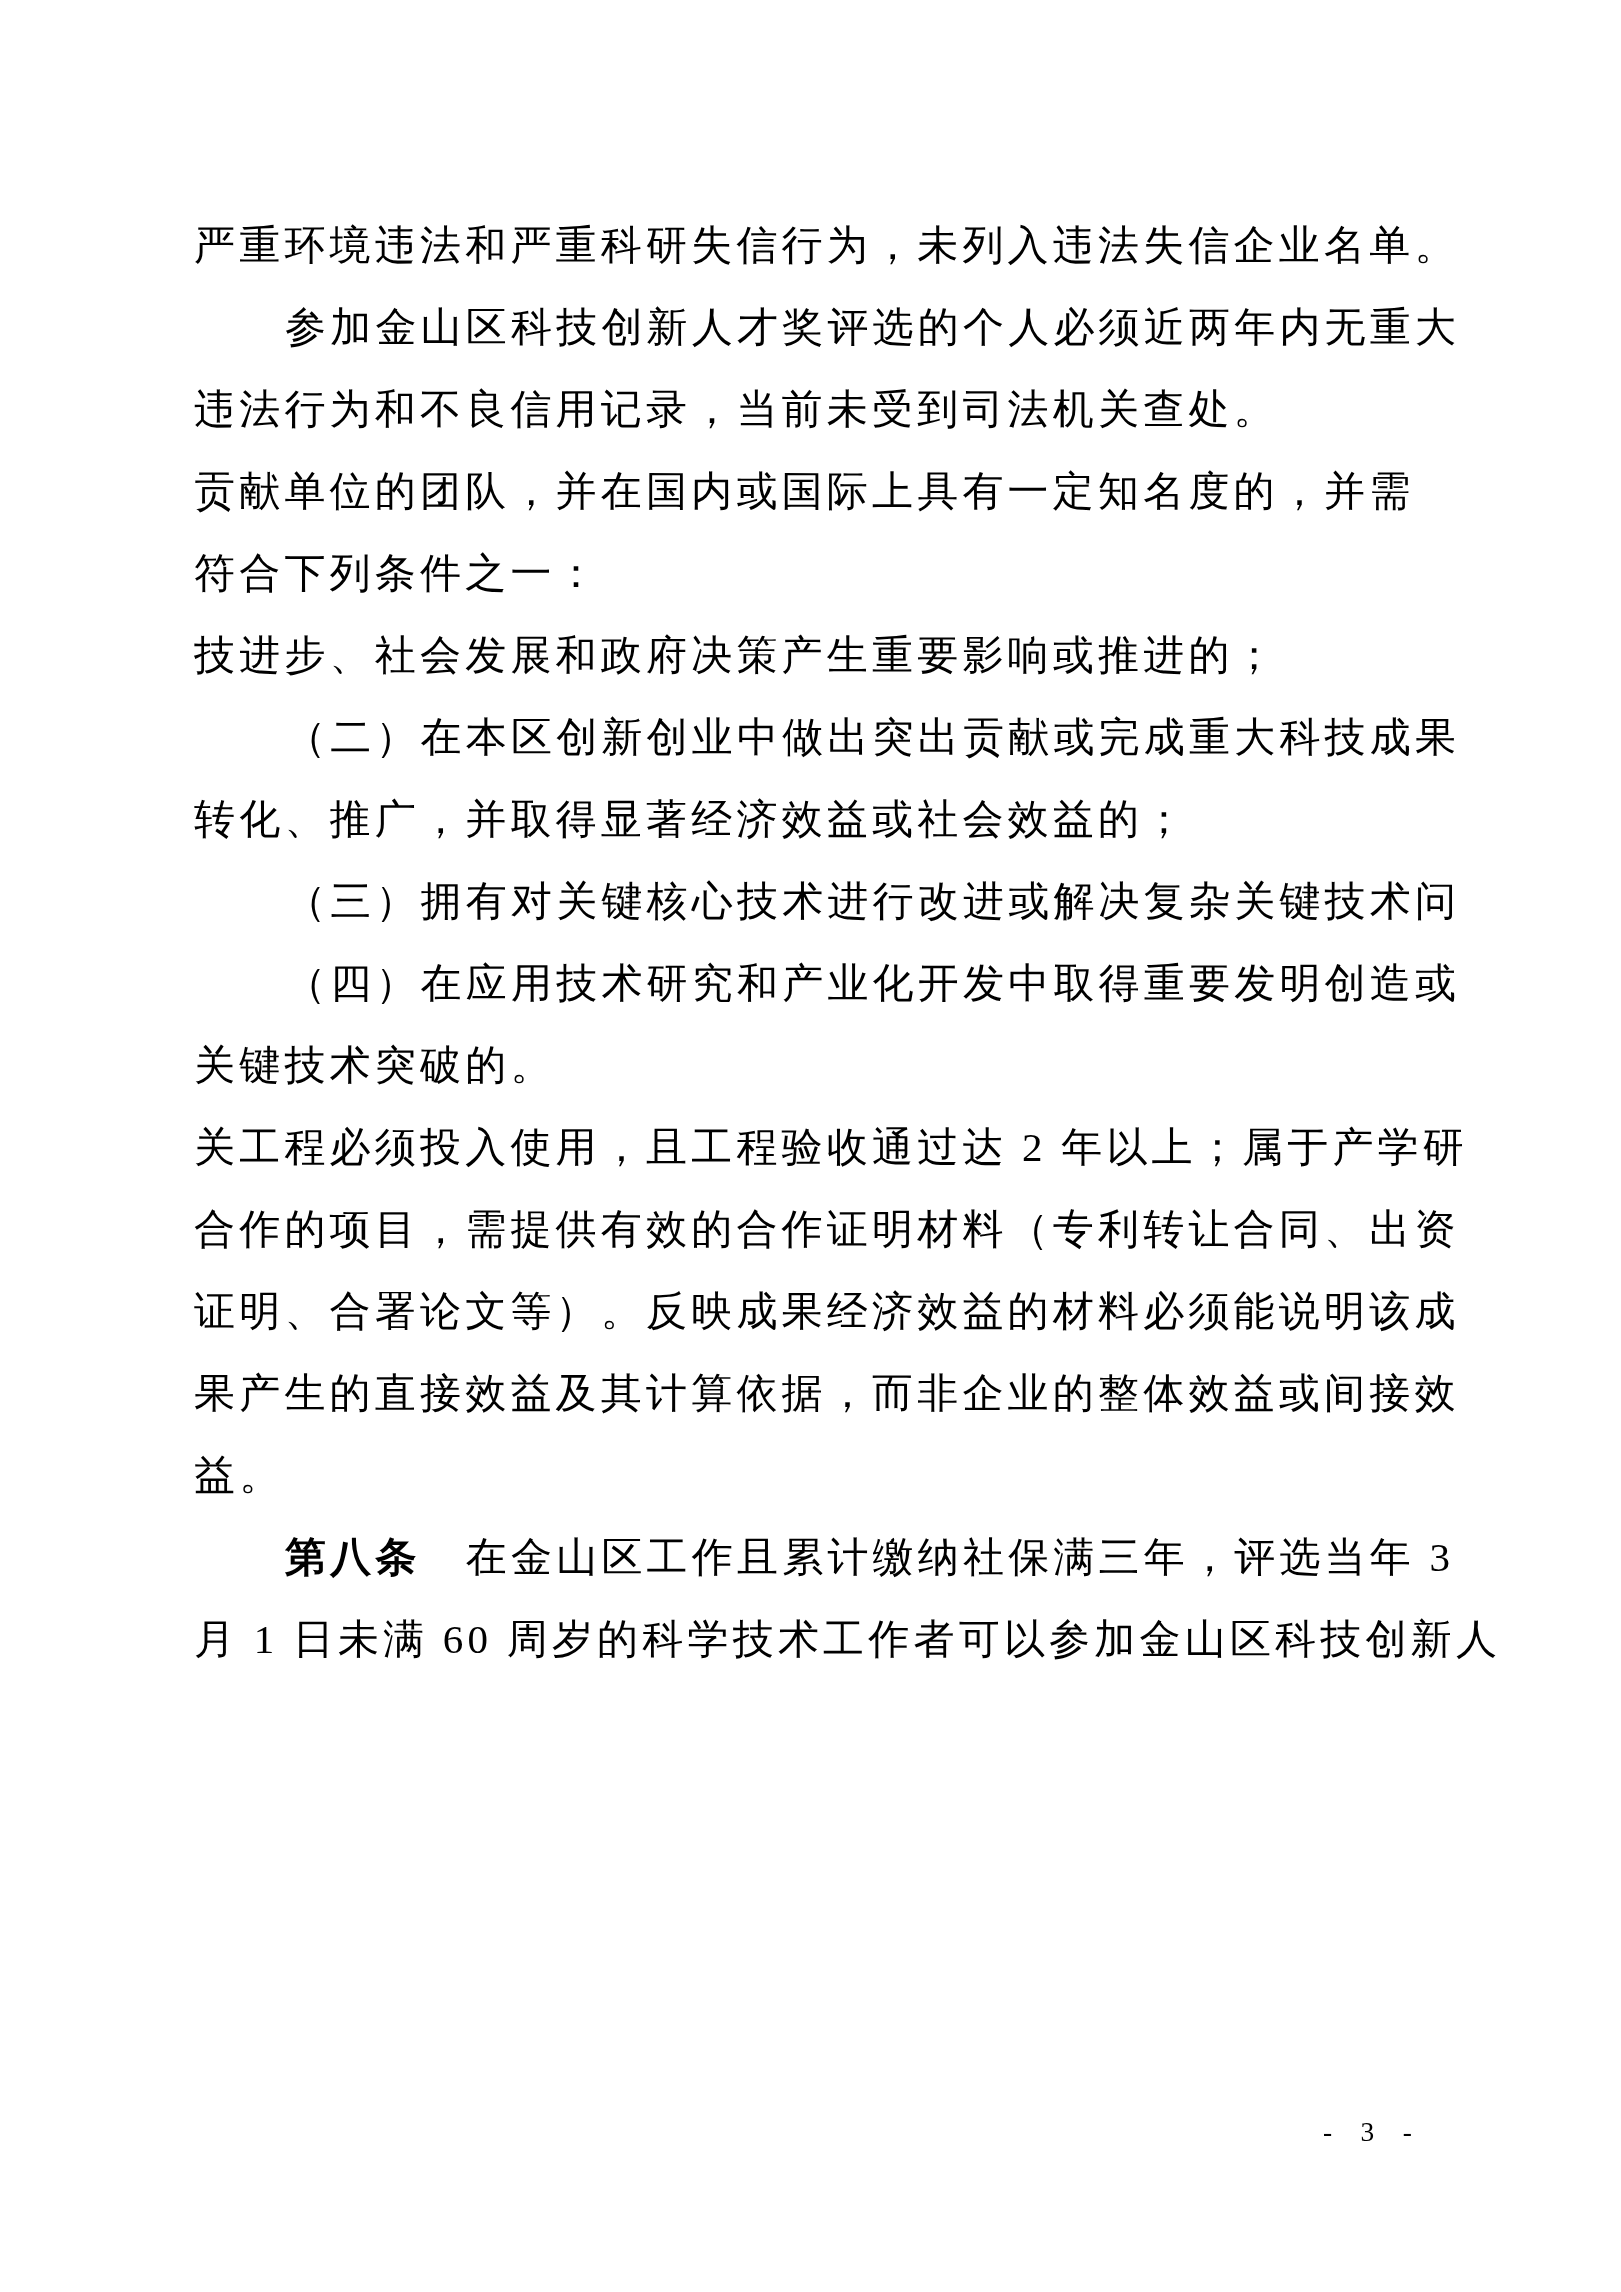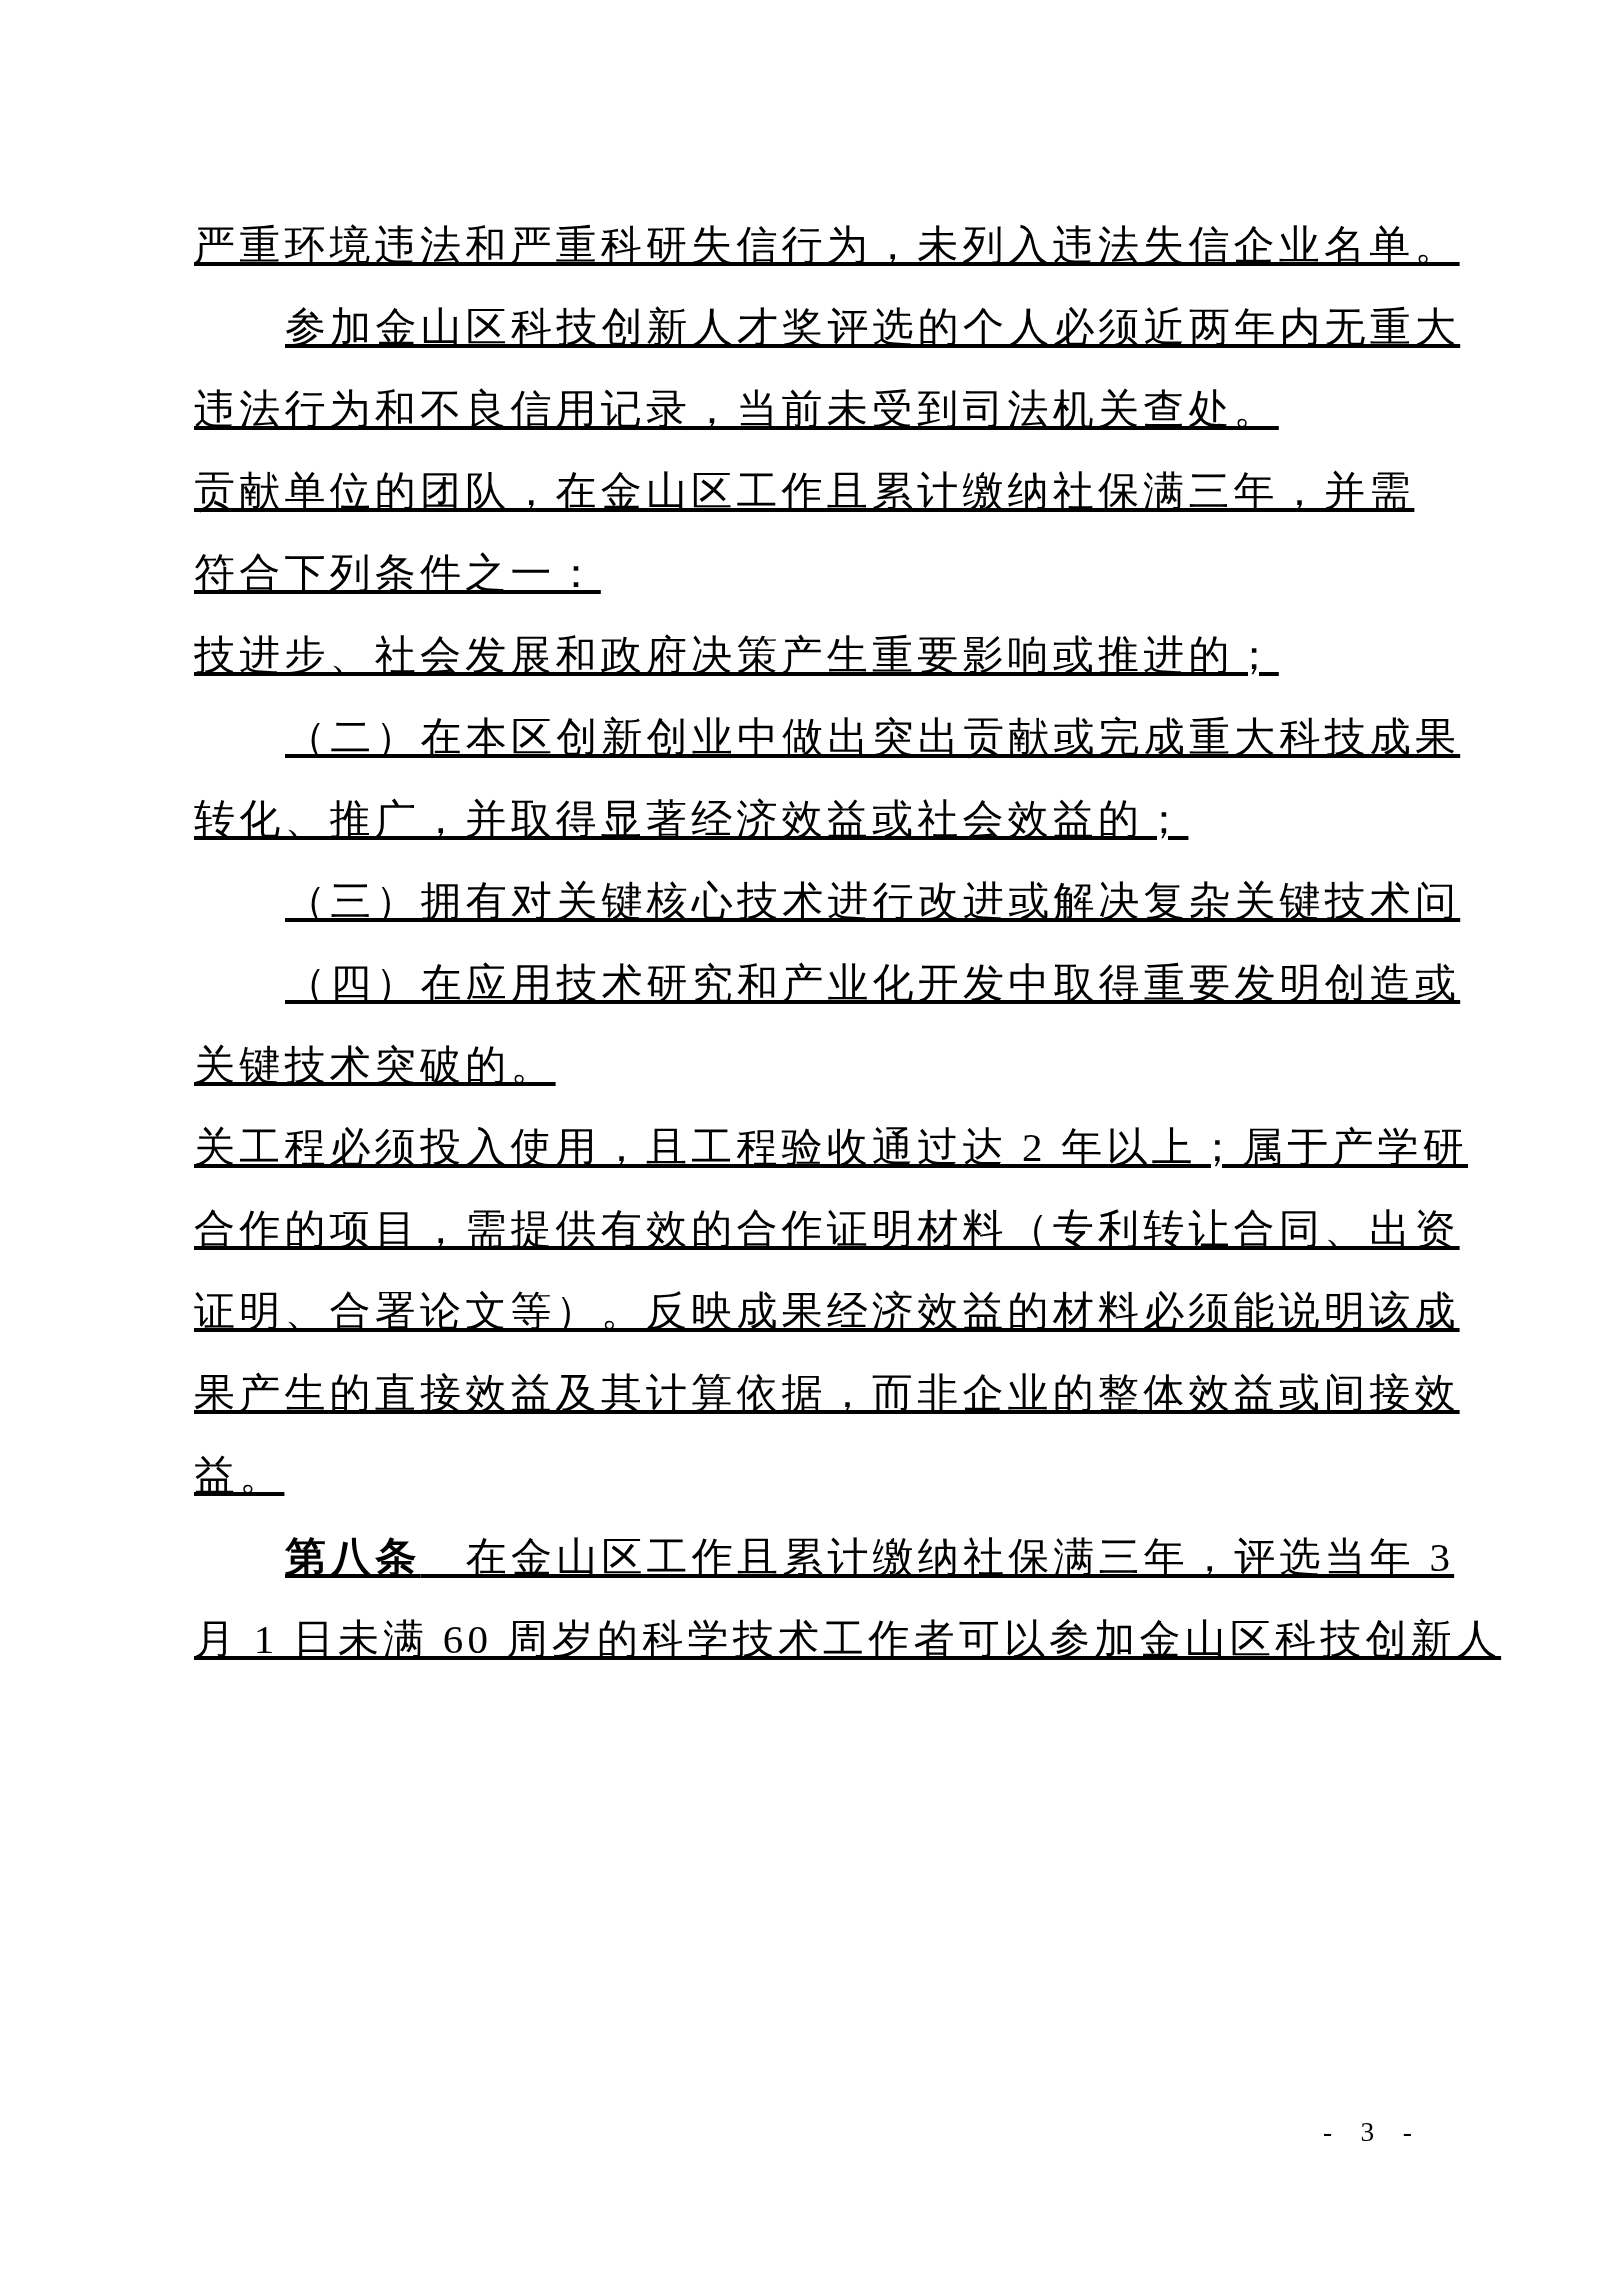--- a/index.html
+++ b/index.html
@@ -27,21 +27,20 @@
     line-height: 82px;
     font-size: 41px;
     letter-spacing: 4.2px;
     white-space: nowrap;
   }
   .line.indent {
     text-indent: 91px;
   }
   .run {
     font-weight: normal;
-    text-decoration: underline;
   }
   .run.bold-run {
     font-weight: 700;
   }
   .page-number {
     position: absolute;
     left: 1323px;
     top: 2117px;
     font-size: 27.4px;
     letter-spacing: 5.9px;
@@ -50,21 +49,21 @@
   }
 </style>
 </head>
 <body>
 
 <div class="page">
   <div class="doc-body">
       <div class="line"><span class="run">严重环境违法和严重科研失信行为，未列入违法失信企业名单。</span></div>
       <div class="line indent"><span class="run">参加金山区科技创新人才奖评选的个人必须近两年内无重大</span></div>
       <div class="line"><span class="run">违法行为和不良信用记录，当前未受到司法机关查处。</span></div>
-      <div class="line"><span class="run">贡献单位的团队，在金山区工作且累计缴纳社保满三年，并需</span></div>
+      <div class="line"><span class="run">贡献单位的团队，并在国内或国际上具有一定知名度的，并需</span></div>
       <div class="line"><span class="run">符合下列条件之一：</span></div>
       <div class="line"><span class="run">技进步、社会发展和政府决策产生重要影响或推进的；</span></div>
       <div class="line indent"><span class="run">（二）在本区创新创业中做出突出贡献或完成重大科技成果</span></div>
       <div class="line"><span class="run">转化、推广，并取得显著经济效益或社会效益的；</span></div>
       <div class="line indent"><span class="run">（三）拥有对关键核心技术进行改进或解决复杂关键技术问</span></div>
       <div class="line indent"><span class="run">（四）在应用技术研究和产业化开发中取得重要发明创造或</span></div>
       <div class="line"><span class="run">关键技术突破的。</span></div>
       <div class="line"><span class="run">关工程必须投入使用，且工程验收通过达 2 年以上；属于产学研</span></div>
       <div class="line"><span class="run">合作的项目，需提供有效的合作证明材料（专利转让合同、出资</span></div>
       <div class="line"><span class="run">证明、合署论文等）。反映成果经济效益的材料必须能说明该成</span></div>

